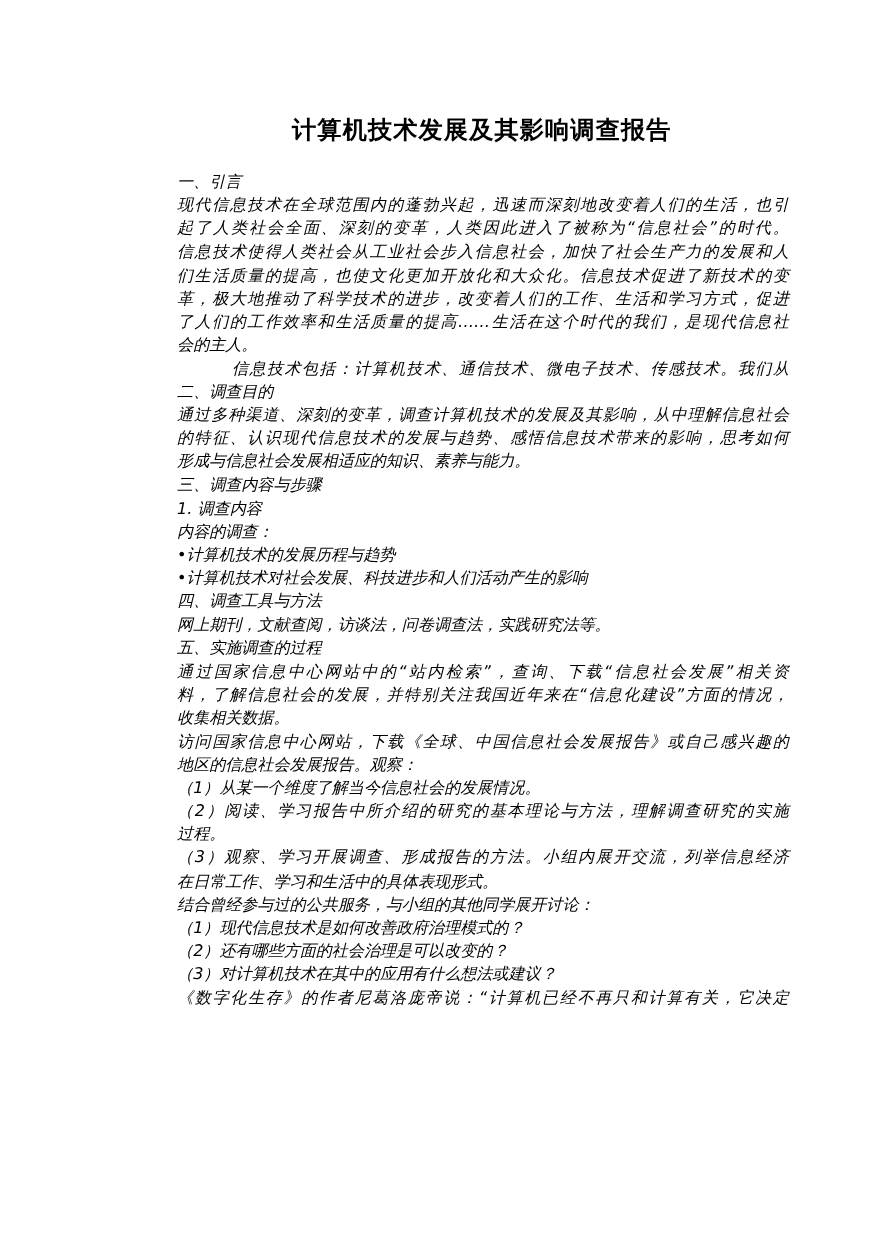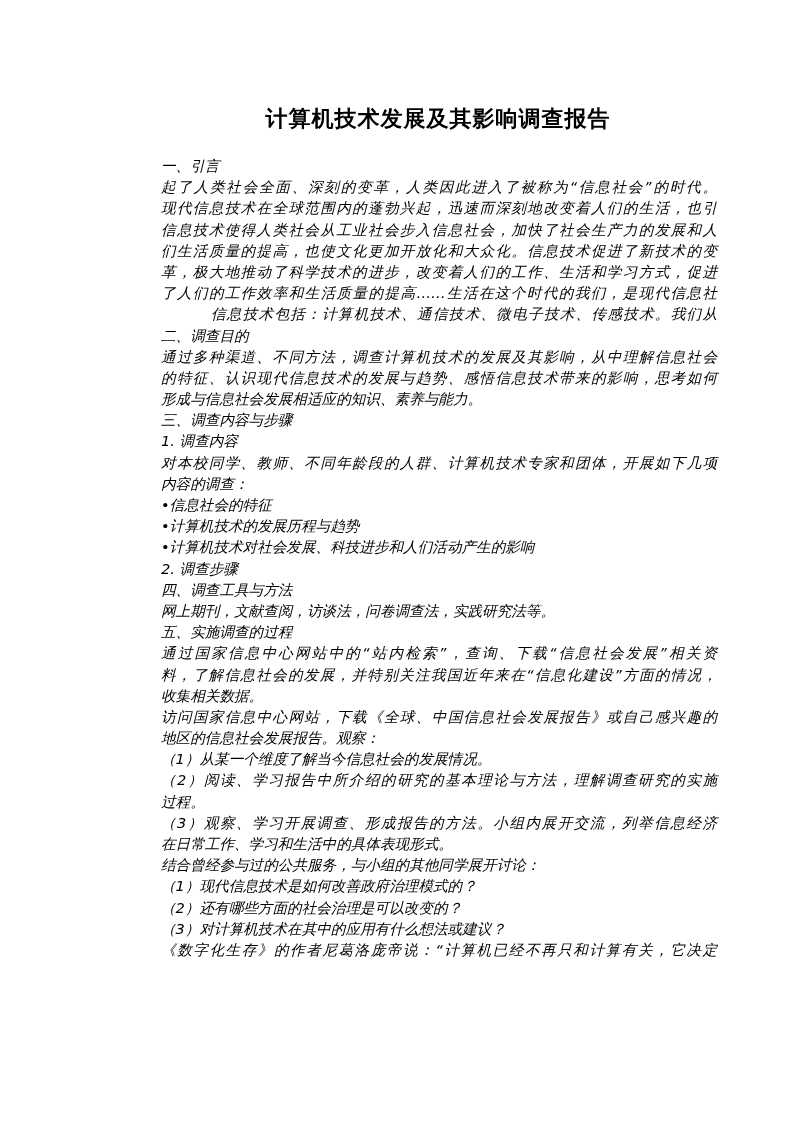--- a/index.html
+++ b/index.html
@@ -58,39 +58,37 @@
       text-align-last: justify;
     }
   </style>
 </head>
 <body>
 
 <div class="page">
   <div class="title">计算机技术发展及其影响调查报告</div>
   <div class="body-text" id="body-text">
       <div class="line">一、引言</div>
+      <div class="line just">现代信息技术在全球范围内的蓬勃兴起，迅速而深刻地改变着人们的生活，也引</div>
       <div class="line just">起了人类社会全面、深刻的变革，人类因此进入了被称为“信息社会”的时代。</div>
-      <div class="line just">现代信息技术在全球范围内的蓬勃兴起，迅速而深刻地改变着人们的生活，也引</div>
       <div class="line just">信息技术使得人类社会从工业社会步入信息社会，加快了社会生产力的发展和人</div>
       <div class="line just">们生活质量的提高，也使文化更加开放化和大众化。信息技术促进了新技术的变</div>
       <div class="line just">革，极大地推动了科学技术的进步，改变着人们的工作、生活和学习方式，促进</div>
       <div class="line just">了人们的工作效率和生活质量的提高……生活在这个时代的我们，是现代信息社</div>
+      <div class="line">会的主人。</div>
       <div class="line indent just">信息技术包括：计算机技术、通信技术、微电子技术、传感技术。我们从</div>
       <div class="line">二、调查目的</div>
-      <div class="line just">通过多种渠道、不同方法，调查计算机技术的发展及其影响，从中理解信息社会</div>
+      <div class="line just">通过多种渠道、深刻的变革，调查计算机技术的发展及其影响，从中理解信息社会</div>
       <div class="line just">的特征、认识现代信息技术的发展与趋势、感悟信息技术带来的影响，思考如何</div>
       <div class="line">形成与信息社会发展相适应的知识、素养与能力。</div>
       <div class="line">三、调查内容与步骤</div>
       <div class="line">1. 调查内容</div>
-      <div class="line just">对本校同学、教师、不同年龄段的人群、计算机技术专家和团体，开展如下几项</div>
       <div class="line">内容的调查：</div>
-      <div class="line">•信息社会的特征</div>
       <div class="line">•计算机技术的发展历程与趋势</div>
       <div class="line">•计算机技术对社会发展、科技进步和人们活动产生的影响</div>
-      <div class="line">2. 调查步骤</div>
       <div class="line">四、调查工具与方法</div>
       <div class="line">网上期刊，文献查阅，访谈法，问卷调查法，实践研究法等。</div>
       <div class="line">五、实施调查的过程</div>
       <div class="line just">通过国家信息中心网站中的“站内检索”，查询、下载“信息社会发展”相关资</div>
       <div class="line just">料，了解信息社会的发展，并特别关注我国近年来在“信息化建设”方面的情况，</div>
       <div class="line">收集相关数据。</div>
       <div class="line just">访问国家信息中心网站，下载《全球、中国信息社会发展报告》或自己感兴趣的</div>
       <div class="line">地区的信息社会发展报告。观察：</div>
       <div class="line">（1）从某一个维度了解当今信息社会的发展情况。</div>
       <div class="line just">（2）阅读、学习报告中所介绍的研究的基本理论与方法，理解调查研究的实施</div>

